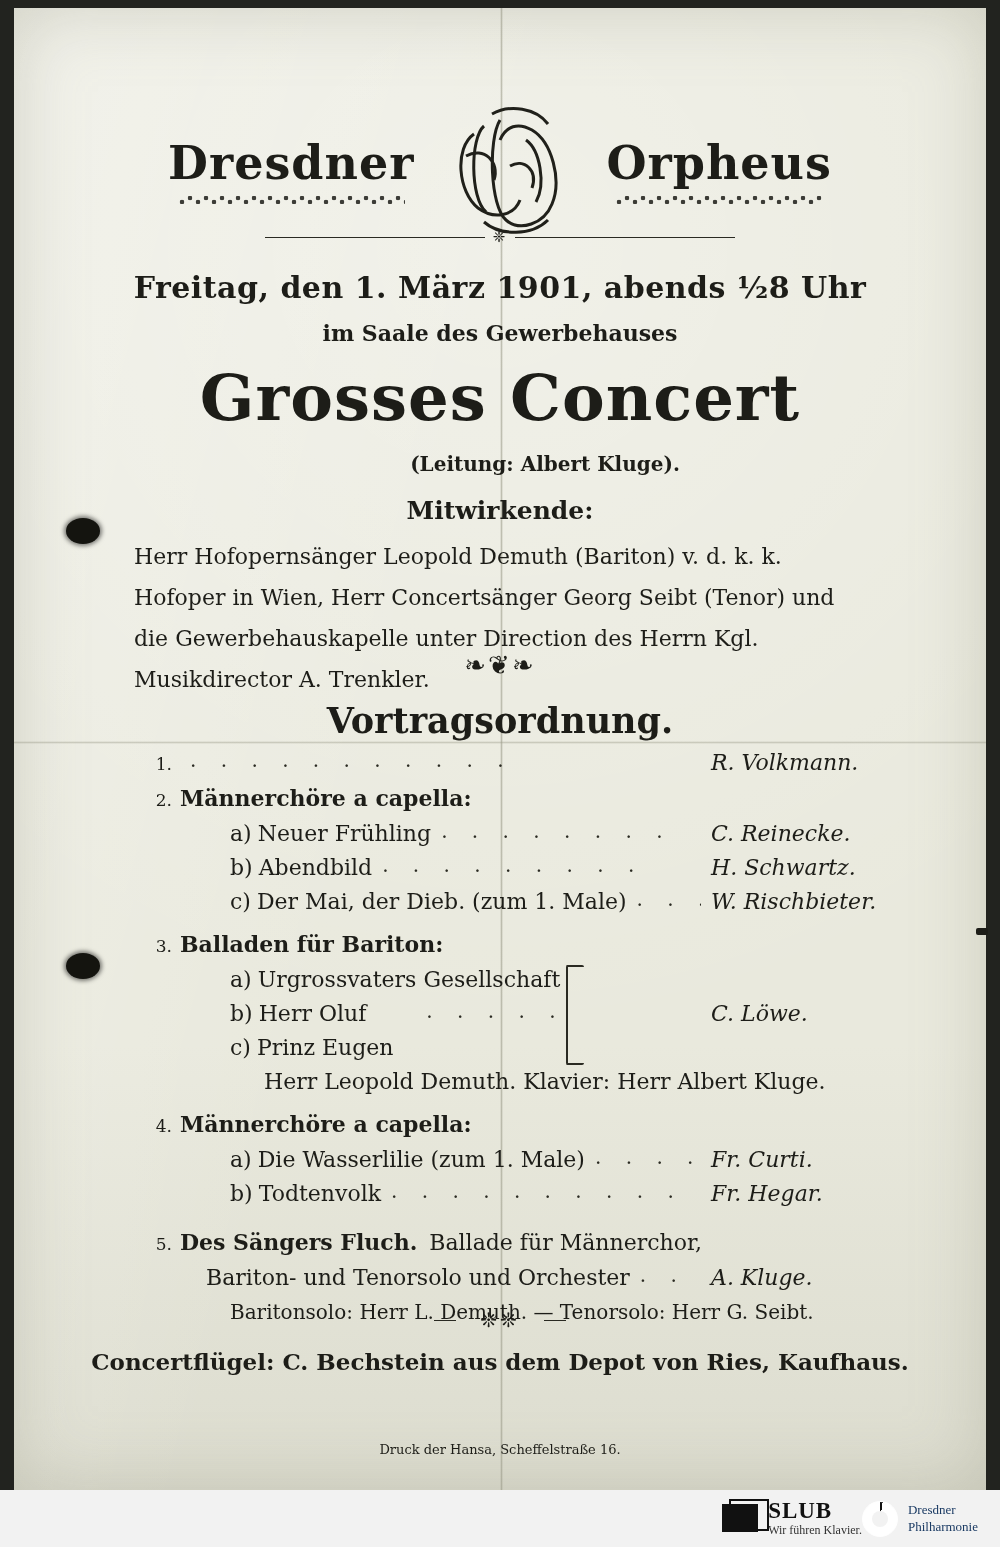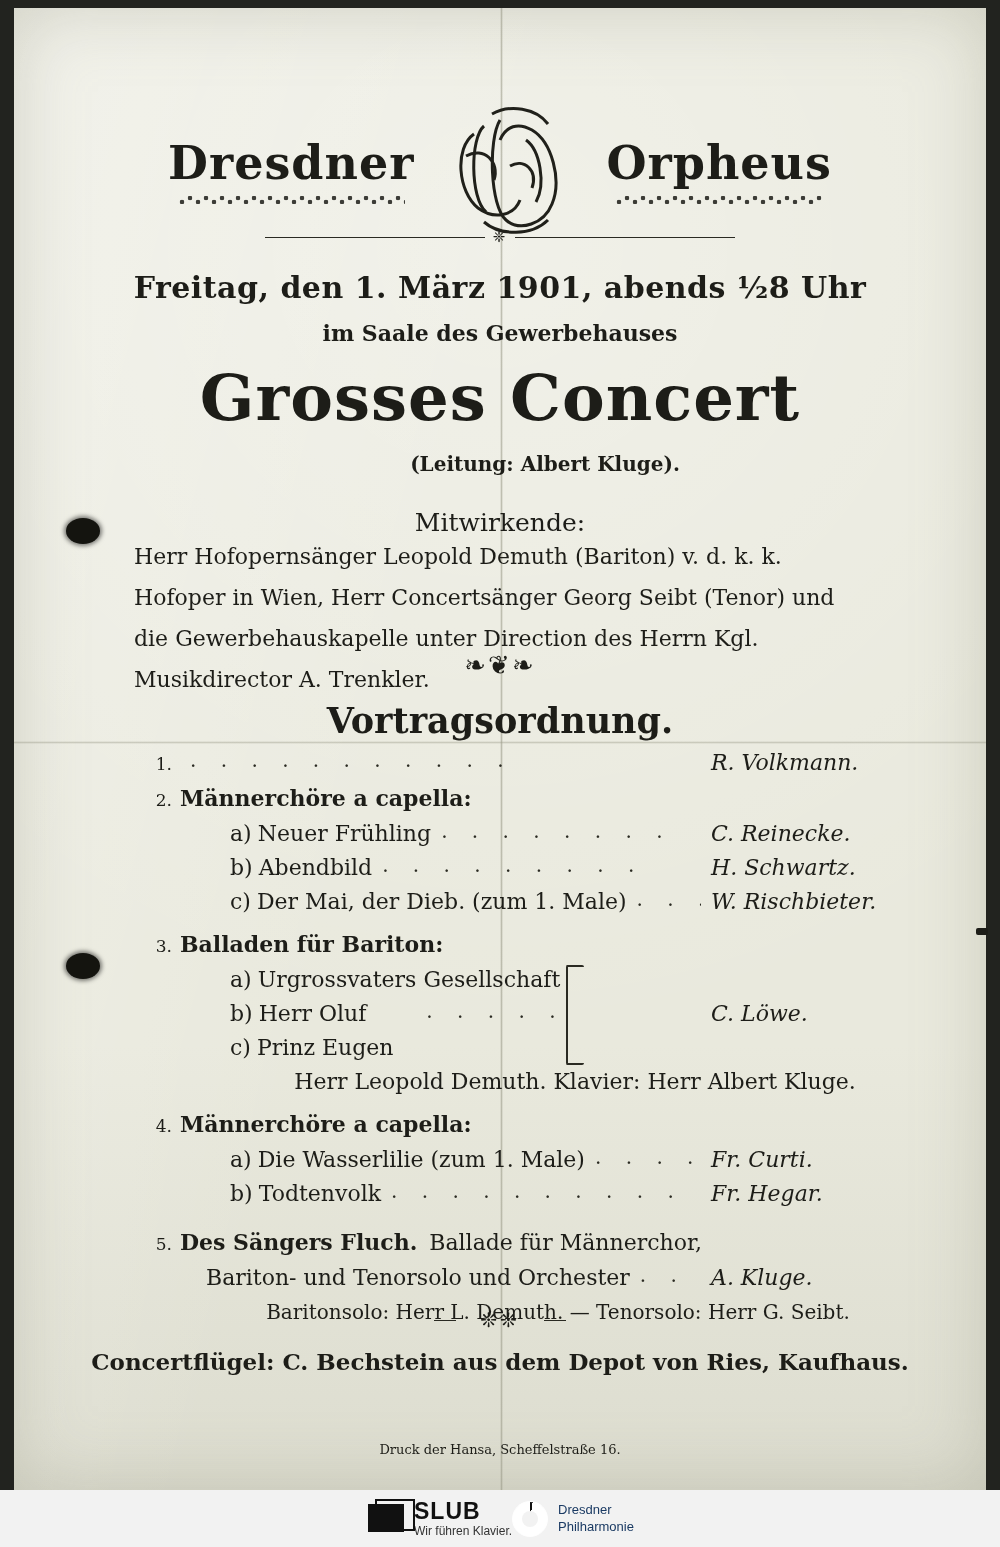--- a/index.html
+++ b/index.html
@@ -175,24 +175,24 @@
   .conductor {
     position: absolute;
     top: 444px;
     width: 100%;
     font-size: 20px;
     font-weight: bold;
     padding-left: 45px;
   }
   .perf-head {
     position: absolute;
-    top: 500px;
+    top: 488px;
     width: 100%;
     font-size: 25px;
-    font-weight: normal;
+    font-weight: bold;
   }
   .perf-body {
     position: absolute;
     top: 528px;
     left: 120px;
     width: 740px;
     font-size: 22px;
     line-height: 41px;
     text-align: left;
   }
@@ -249,21 +249,20 @@
     letter-spacing: 9px;
     font-size: 20px;
     color: #2a2a22;
     transform: translateY(-3px);
   }
   .composer { flex: none; min-width: 175px; font-style: italic; }
   .plain-row {
     font-size: 22px;
     line-height: 34px;
     white-space: nowrap;
-    text-align: center;
   }
   .bracket-group {
     position: relative;
   }
   .brace {
     position: absolute;
     left: 420px;
     top: 2px;
     width: 16px;
     height: 96px;
@@ -311,22 +310,22 @@
   
   #footer {
     position: absolute;
     left: 0;
     top: 1490px;
     width: 1000px;
     height: 57px;
     background: #f2f2f2;
     display: flex;
     align-items: center;
-    justify-content: center;
-    font-family: Liberation Sans, sans-serif;
+    justify-content: flex-end;
+    font-family: Liberation Serif, serif;
   }
   .slub {
     display: flex;
     align-items: center;
     gap: 10px;
     padding-left: 24px;
   }
   .slub-mark {
     width: 36px;
     height: 28px;

